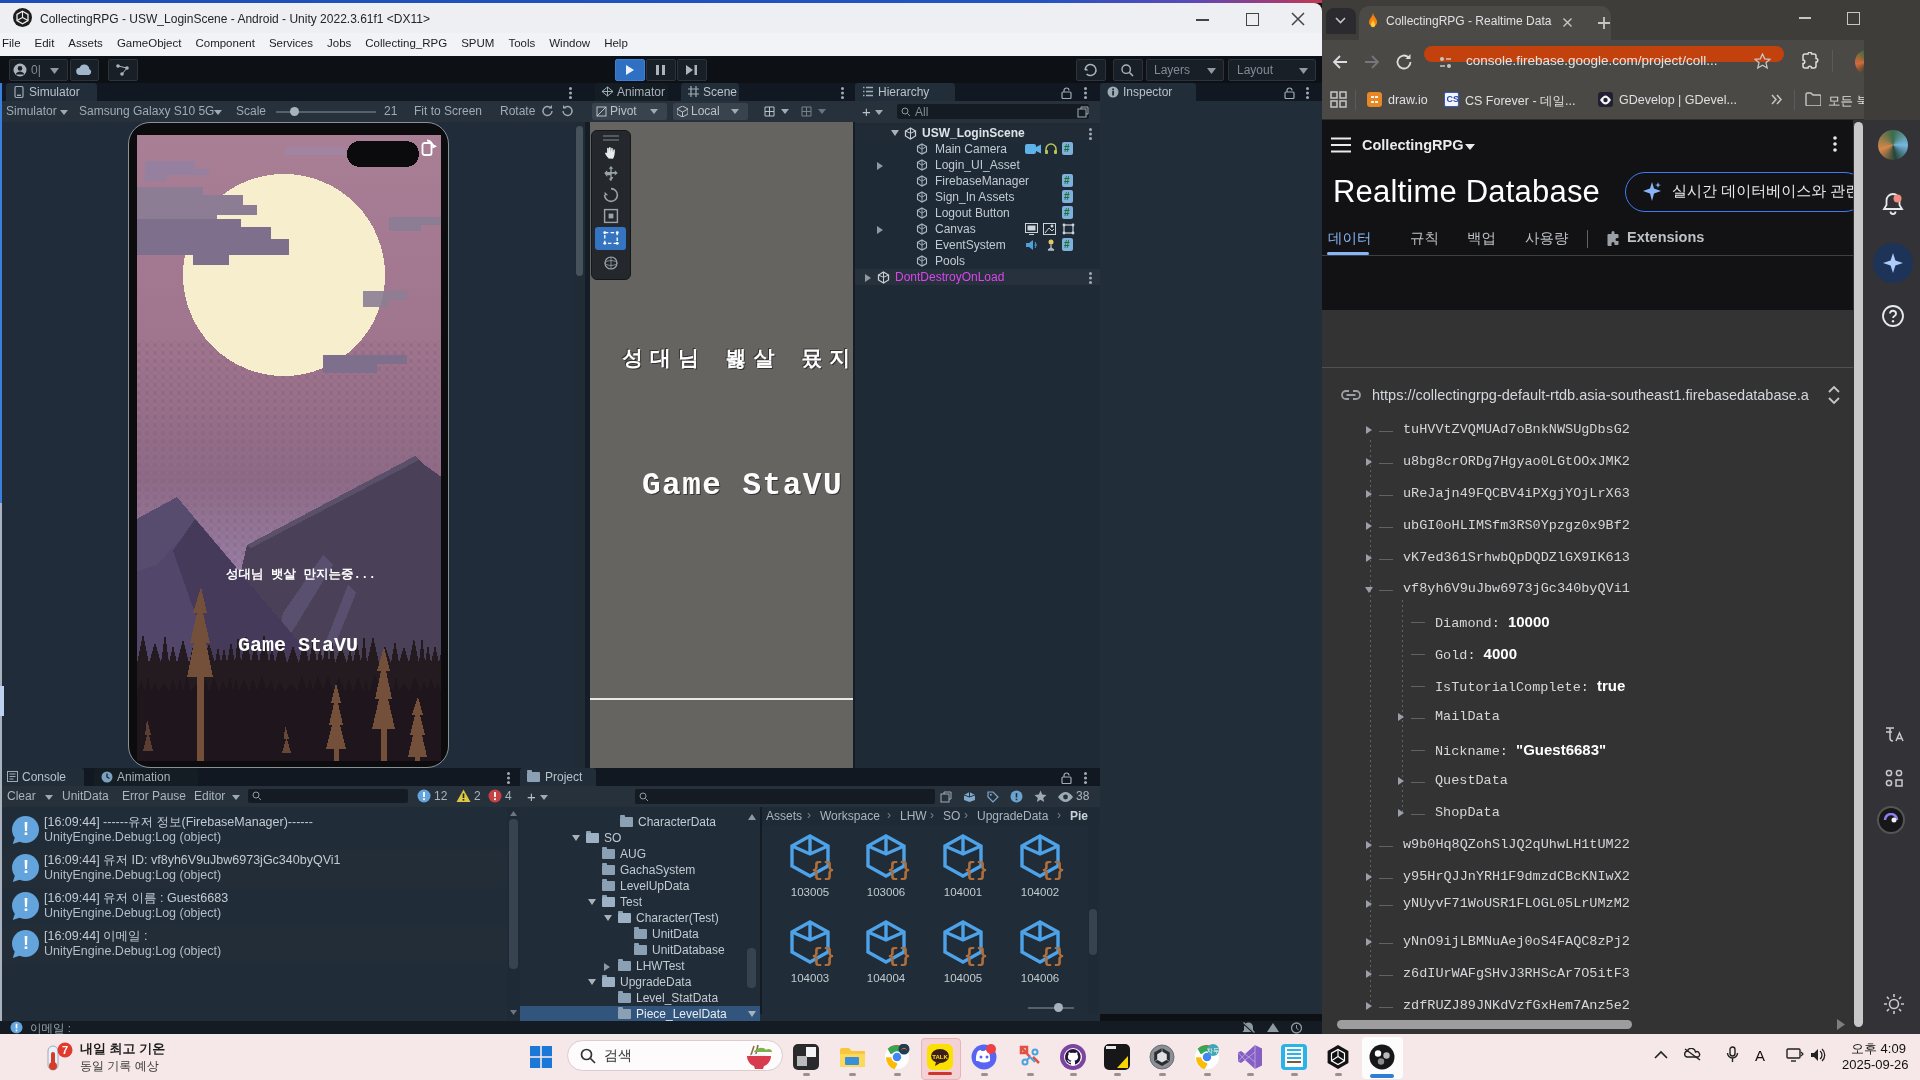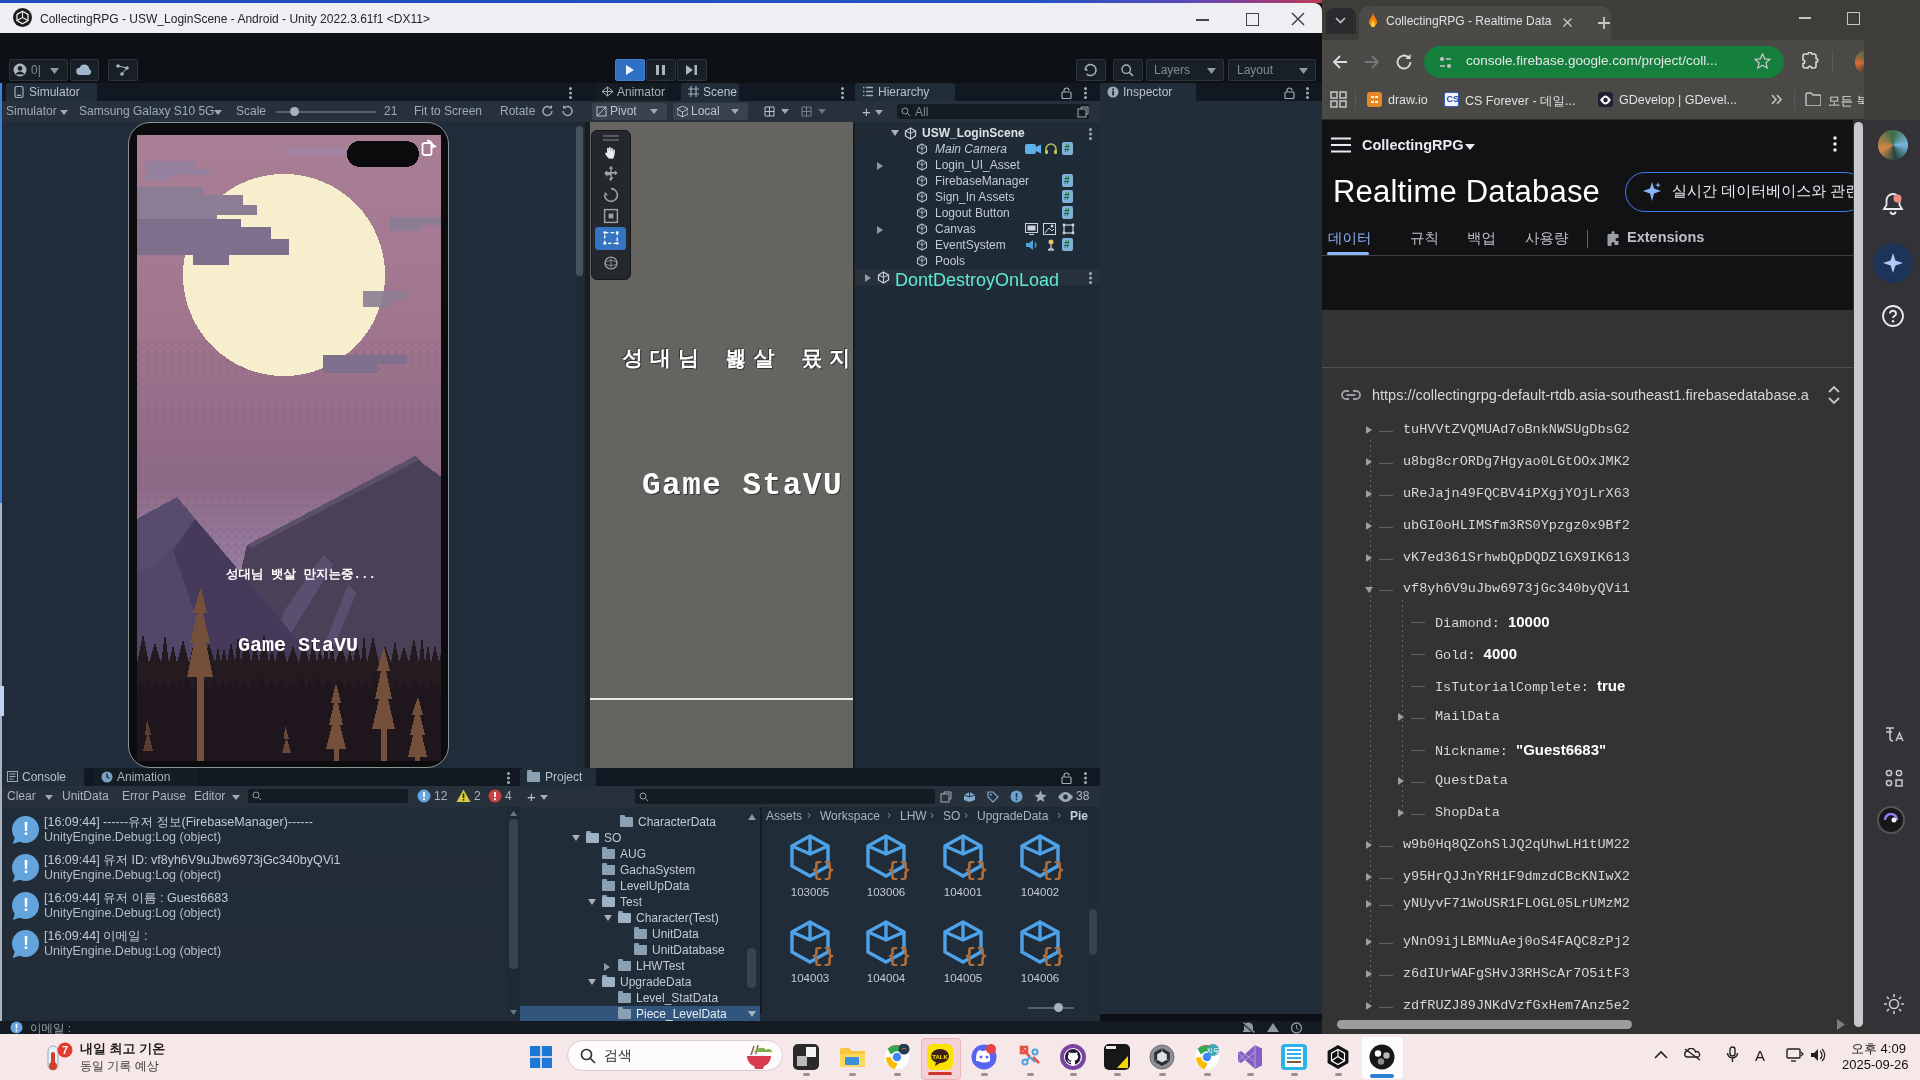--- a/index.html
+++ b/index.html
@@ -68,20 +68,23 @@
         <path d="M9.5 3.2 15 6.4v6.2L9.5 15.8 4 12.6V6.4z" fill="none" stroke="#eee" stroke-width="1.3"></path>
         <path d="M9.5 3.2v6.3L4 12.6M9.5 9.5l5.5 3.1" stroke="#eee" stroke-width="1.1" fill="none"></path>
       </svg>
  <div class="abs" style="left:40px;top:9px;font-size:12px;color:#242528;">CollectingRPG - USW_LoginScene - Android - Unity 2022.3.61f1 &lt;DX11&gt;</div>
  <div class="abs" style="left:1196px;top:16px;width:13px;height:1.5px;background:#444;"></div>
  <div class="abs" style="left:1246px;top:10px;width:11px;height:11px;border:1.5px solid #444;"></div>
  <svg class="abs" style="left:1291px;top:9px;" width="14" height="14" viewBox="0 0 14 14">
         <path d="M1 1 13 13M13 1 1 13" stroke="#444" stroke-width="1.5"></path>
       </svg>
 </div>
+<div id="umenu" style="top:33px;">
+<span style="margin-left:2px;">File</span><span>Edit</span><span>Assets</span><span>GameObject</span><span>Component</span><span>Services</span><span>Jobs</span><span>Collecting_RPG</span><span>SPUM</span><span>Tools</span><span>Window</span><span>Help</span>
+</div>
 <div id="utoolbar">
 
  <div class="tbtn" style="left:9px;width:57px;">
    <svg class="abs" style="left:3px;top:3px;" width="14" height="14" viewBox="0 0 14 14">
           <circle cx="7" cy="7" r="6.5" fill="#aab4bd"></circle>
           <circle cx="7" cy="5.4" r="2.3" fill="#191f26"></circle>
           <path d="M2.5 11.4c1-2.2 3-3 4.5-3s3.5.8 4.5 3" fill="#191f26"></path>
         </svg>
    <span class="abs u-dim" style="left:21px;top:3px;">0|</span>
    <svg class="abs" style="left:40px;top:8px;" width="9" height="6" viewBox="0 0 9 6">
@@ -363,21 +366,21 @@
   <svg class="abs" style="left:36px;top:5px;" width="8" height="6" viewBox="0 0 8 6">
         <path d="M0 0h8L4 6z" fill="#a8b2ba"></path>
       </svg>
   <svg class="abs" style="left:49px;top:2px;" width="13" height="13" viewBox="0 0 13 13">
         <path d="M6.5 1 11.5 4v5L6.5 12 1.5 9V4z" fill="none" stroke="#c7ced4" stroke-width="1.3"></path>
         <path d="M6.5 1v5.3M1.5 4l5 2.3 5-2.3M6.5 6.3V12" stroke="#c7ced4" stroke-width="1" fill="none"></path>
       </svg>
   <span class="abs" style="left:67px;top:1px;color:#dce3e8;font-size:12px;font-weight:bold;">USW_LoginScene</span>
   <div class="kebab" style="left:234px;top:3px;"></div>
  </div>
- <div class="abs hrow" style="top:58px;font-style:italic;">
+ <div class="abs hrow" style="top:58px;">
       <svg class="abs" style="left:61px;top:2px;" width="12" height="12" viewBox="0 0 12 12">
         <path d="M6 1l4.5 2.6v5L6 11 1.5 8.4v-5z" fill="none" stroke="#aeb9c2" stroke-width="1.1"></path>
         <path d="M6 1v5.2M1.5 3.4 6 6.2l4.5-2.8M6 6.2V11" stroke="#aeb9c2" stroke-width="0.9" fill="none"></path>
       </svg>
       <span class="htx">Main Camera</span>
    <svg class="abs" style="left:170px;top:3px;" width="16" height="10" viewBox="0 0 16 10">
         <rect x="0" y="0" width="11" height="10" rx="2" fill="#5fb2e8"></rect>
         <path d="M11 3l5-2.5v9L11 7z" fill="#5fb2e8"></path>
       </svg>
    <svg class="abs" style="left:190px;top:2px;" width="12" height="12" viewBox="0 0 12 12">
@@ -472,21 +475,21 @@
       <span class="htx">Pools</span>
     </div>
  <div class="abs hrow" style="top:186px;background:#27313c;width:245px;">
   <svg class="abs" style="left:10px;top:5px;" width="6" height="8" viewBox="0 0 6 8">
         <path d="M0 0v8l6-4z" fill="#8d99a3"></path>
       </svg>
   <svg class="abs" style="left:22px;top:2px;" width="13" height="13" viewBox="0 0 13 13">
         <path d="M6.5 1 11.5 4v5L6.5 12 1.5 9V4z" fill="none" stroke="#c7ced4" stroke-width="1.3"></path>
         <path d="M6.5 1v5.3M1.5 4l5 2.3 5-2.3M6.5 6.3V12" stroke="#c7ced4" stroke-width="1" fill="none"></path>
       </svg>
-  <span class="abs" style="left:40px;top:1px;color:#5eead4;font-size:18px;">DontDestroyOnLoad</span>
+  <span class="abs" style="left:40px;top:1px;color:#d946ef;font-size:12px;">DontDestroyOnLoad</span>
   <div class="kebab" style="left:234px;top:3px;"></div>
  </div>
 </div>
 <div id="insp">
  <div class="tabbar" style="width:222px;"></div>
  <div class="ttab" style="left:0;width:96px;">
   <svg style="margin:1px 4px -2px 0;" width="12" height="12" viewBox="0 0 12 12">
         <circle cx="6" cy="6" r="5.5" fill="#9fabb4"></circle>
         <rect x="5.2" y="5" width="1.8" height="4.5" fill="#212d38"></rect>
         <rect x="5.2" y="2.5" width="1.8" height="1.8" fill="#212d38"></rect>
@@ -802,21 +805,21 @@
  <svg class="abs" style="left:8px;top:52px;" width="20" height="20" viewBox="0 0 20 20">
       <path d="M17 10H4M10 4l-6 6 6 6" fill="none" stroke="#dddde0" stroke-width="1.8"></path>
     </svg>
  <svg class="abs" style="left:40px;top:52px;" width="20" height="20" viewBox="0 0 20 20">
       <path d="M3 10h13M10 4l6 6-6 6" fill="none" stroke="#77767c" stroke-width="1.8"></path>
     </svg>
  <svg class="abs" style="left:72px;top:52px;" width="20" height="20" viewBox="0 0 20 20">
       <path d="M16.5 10a6.5 6.5 0 1 1-2-4.7" fill="none" stroke="#dddde0" stroke-width="1.8"></path>
       <path d="M16.5 2v5h-5z" fill="#dddde0"></path>
     </svg>
- <div class="abs" style="left:102px;top:46px;width:360px;height:32px;background:#15803d;border-radius:16px;">
+ <div class="abs" style="left:102px;top:46px;width:360px;height:16px;background:#c2410c;border-radius:16px;">
    <svg class="abs" style="left:13px;top:8px;" width="17" height="17" viewBox="0 0 17 17">
         <circle cx="5" cy="5" r="2" fill="#c6c6c8"></circle>
         <circle cx="12" cy="12" r="2" fill="#c6c6c8"></circle>
         <path d="M9 5h5M3 12h5" stroke="#c6c6c8" stroke-width="1.5"></path>
       </svg>
    <span class="abs" style="left:42px;top:7px;color:#e5e5e7;font-size:13.5px;white-space:nowrap;">console.firebase.google.com/project/coll...</span>
    <svg class="abs" style="left:330px;top:7px;" width="17" height="17" viewBox="0 0 17 17">
         <path d="M8.5 1l2.2 4.8 5.3.5-4 3.5 1.2 5.2-4.7-2.8-4.7 2.8 1.2-5.2-4-3.5 5.3-.5z" fill="none" stroke="#c6c6c8" stroke-width="1.3"></path>
       </svg>
  </div>

